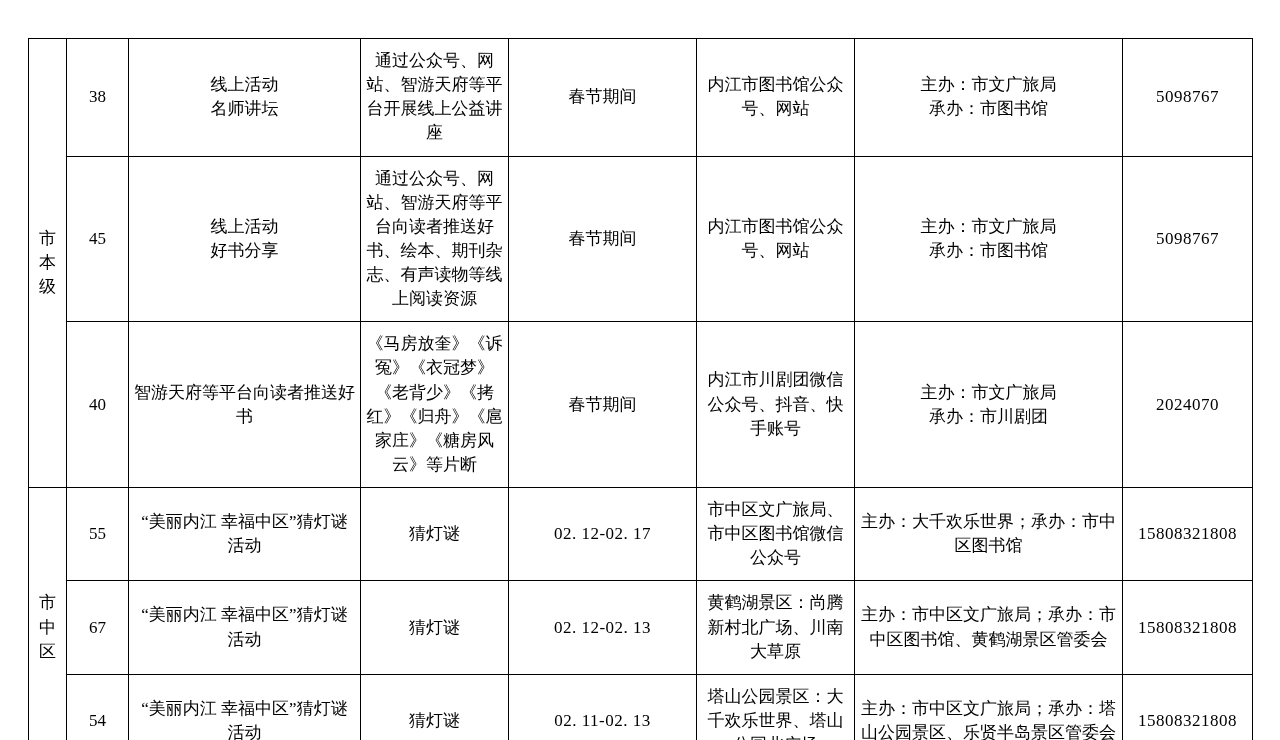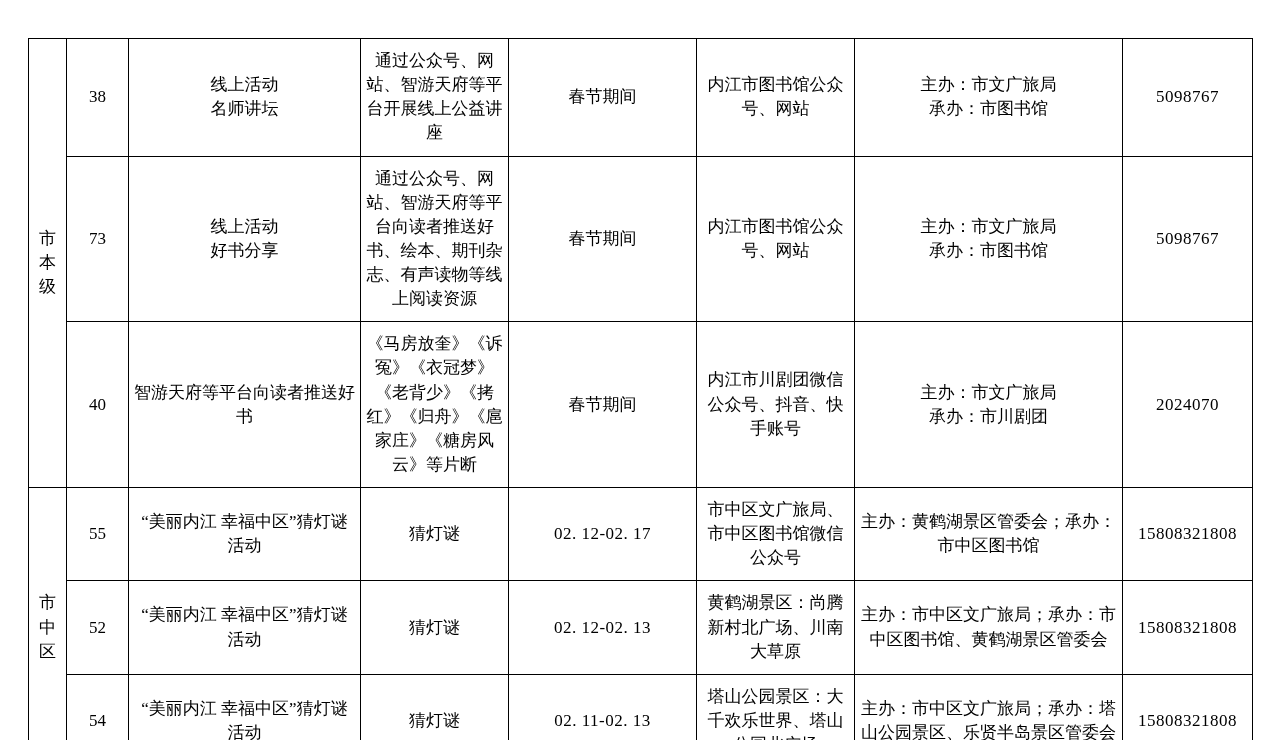--- a/index.html
+++ b/index.html
@@ -98,21 +98,21 @@
 名师讲坛</td>
         <td>通过公众号、网站、智游天府等平台开展线上公益讲座</td>
         <td>春节期间</td>
         <td>内江市图书馆公众号、网站</td>
         <td class="cell-left multiline">主办：市文广旅局
 承办：市图书馆</td>
         <td class="nowrap-num">5098767</td>
       </tr>
 
       <tr>
-        <td>73</td>
+        <td>45</td>
         <td class="multiline">线上活动
 好书分享</td>
         <td>通过公众号、网站、智游天府等平台向读者推送好书、绘本、期刊杂志、有声读物等线上阅读资源</td>
         <td>春节期间</td>
         <td>内江市图书馆公众号、网站</td>
         <td class="cell-left multiline">主办：市文广旅局
 承办：市图书馆</td>
         <td class="nowrap-num">5098767</td>
       </tr>
 
@@ -131,26 +131,26 @@
         <td class="group-cell" rowspan="3">
           <span>市</span>
           <span>中</span>
           <span>区</span>
         </td>
         <td>55</td>
         <td>“美丽内江 幸福中区”猜灯谜活动</td>
         <td>猜灯谜</td>
         <td class="nowrap-num">02. 12-02. 17</td>
         <td>市中区文广旅局、市中区图书馆微信公众号</td>
-        <td class="cell-left">主办：黄鹤湖景区管委会；承办：市中区图书馆</td>
+        <td class="cell-left">主办：大千欢乐世界；承办：市中区图书馆</td>
         <td class="nowrap-num">15808321808</td>
       </tr>
 
       <tr>
-        <td>52</td>
+        <td>67</td>
         <td>“美丽内江 幸福中区”猜灯谜活动</td>
         <td>猜灯谜</td>
         <td class="nowrap-num">02. 12-02. 13</td>
         <td>黄鹤湖景区：尚腾新村北广场、川南大草原</td>
         <td class="cell-left">主办：市中区文广旅局；承办：市中区图书馆、黄鹤湖景区管委会</td>
         <td class="nowrap-num">15808321808</td>
       </tr>
 
       <tr>
         <td>54</td>

